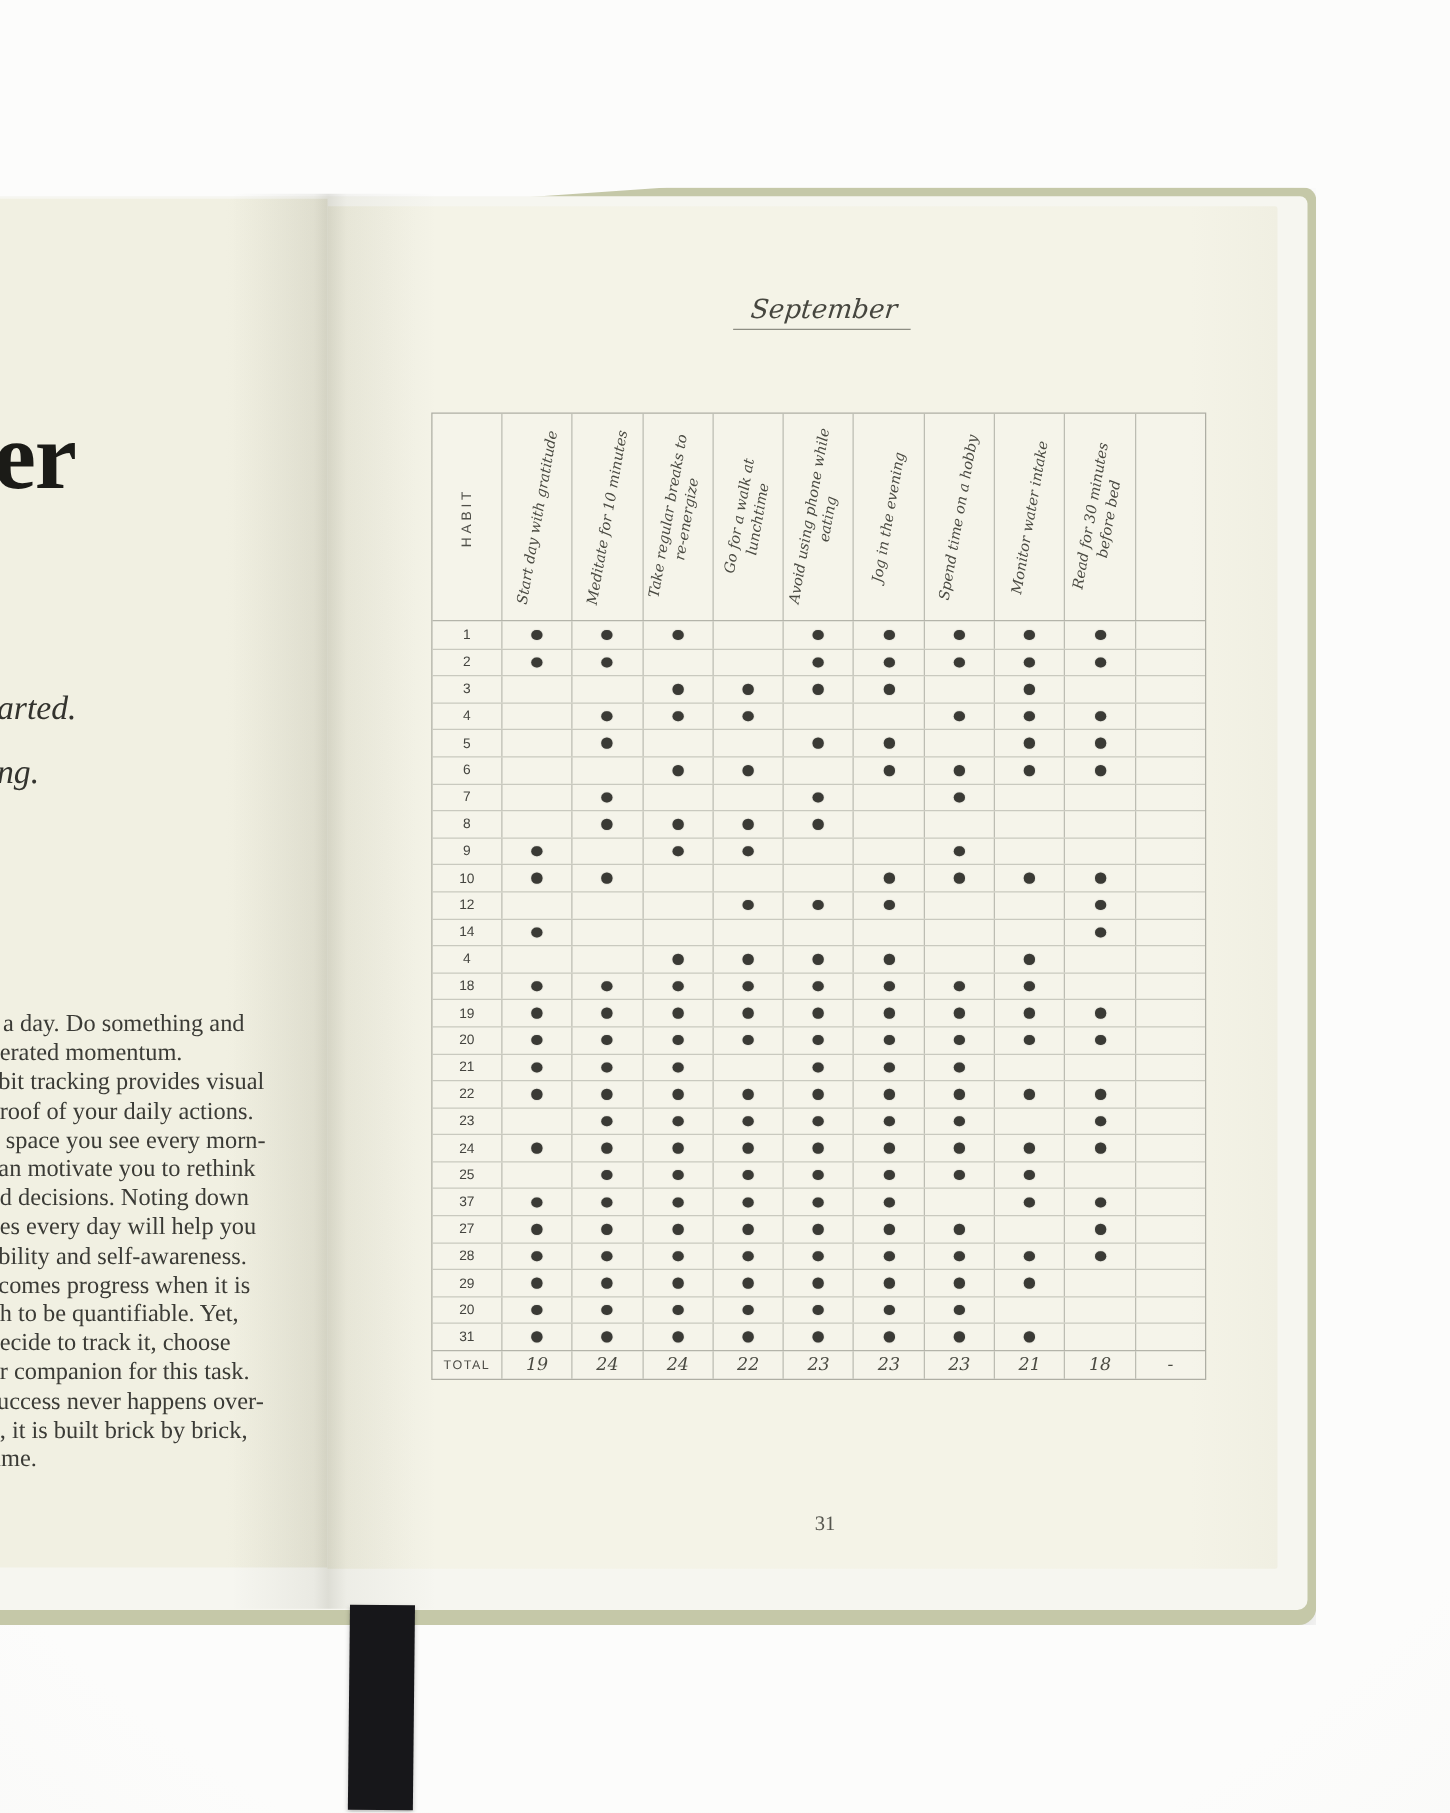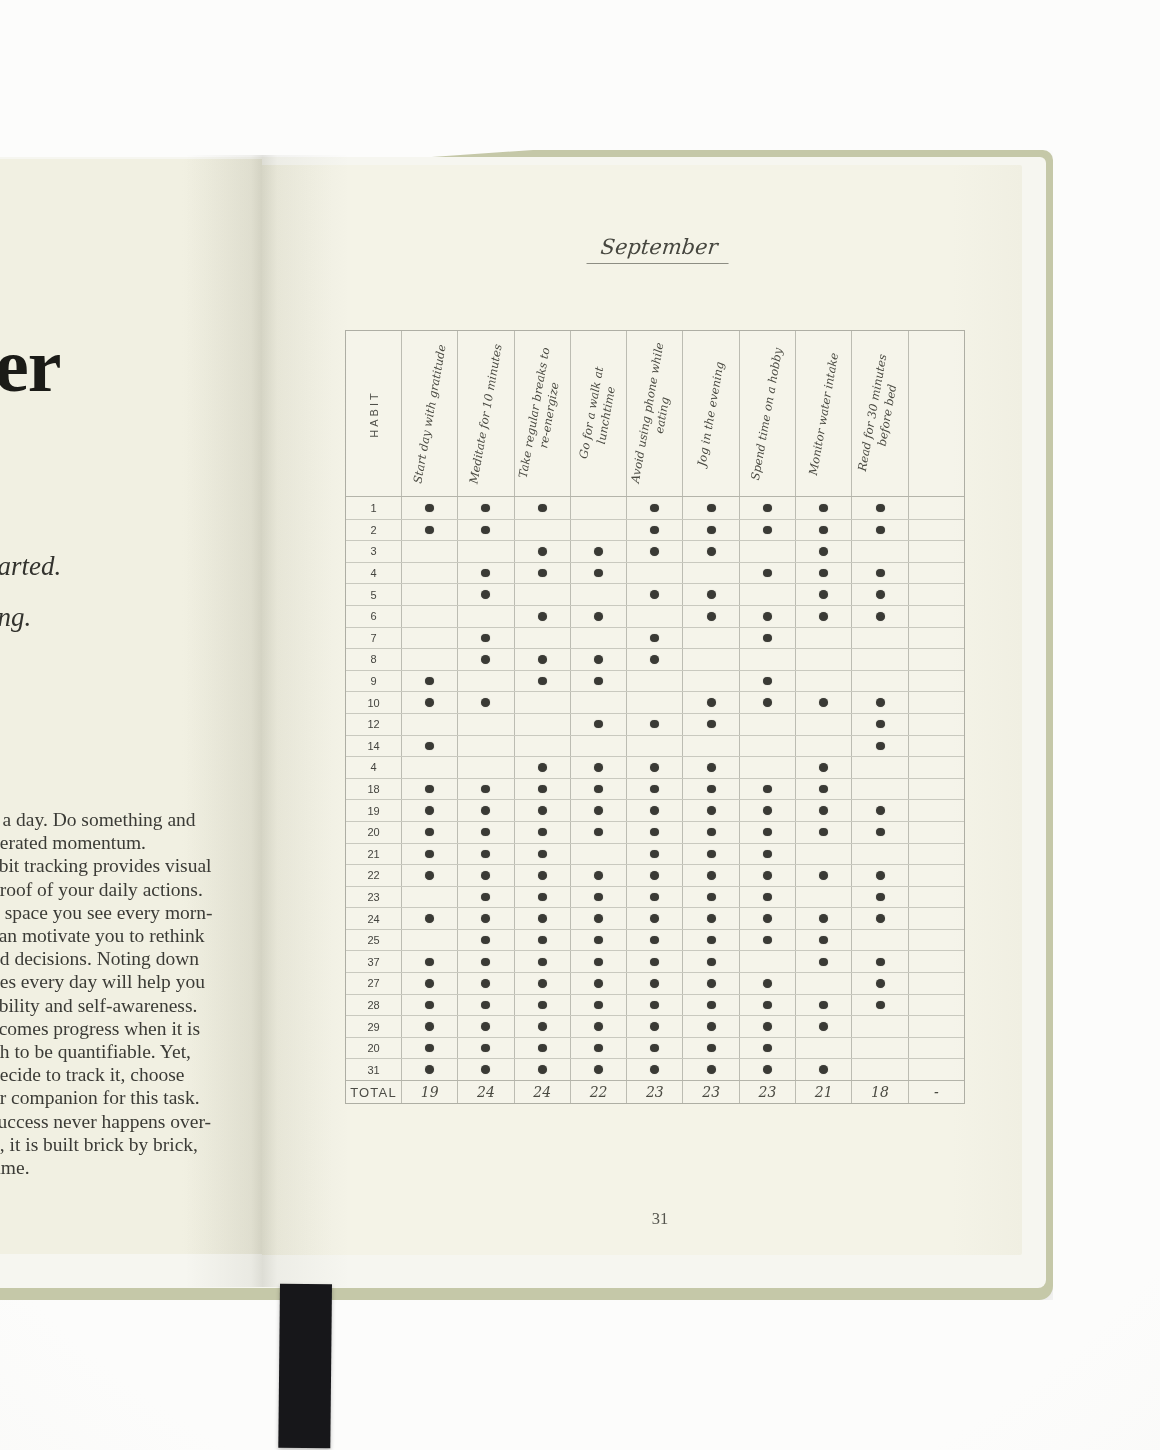--- a/index.html
+++ b/index.html
@@ -52,21 +52,21 @@
          transform:translate(-50%,-50%) rotate(-80deg);
          font-family:"DejaVu Serif",serif;font-style:italic;font-size:11.5px;line-height:1.3;
          color:#4a4a42;text-align:center;}
   .day-row{display:flex;height:21.6px;box-sizing:border-box;border-top:1px solid #c9c9bf;}
   .day-row:first-child{border-top:none;}
   .row-num{flex:none;width:55px;display:flex;align-items:center;justify-content:center;
          font-family:"Liberation Sans",sans-serif;font-size:11px;color:#44443f;}
   .cell{flex:1;border-left:1px solid #bcbcb2;display:flex;align-items:center;justify-content:center;}
   .dot{width:9px;height:8.5px;border-radius:50%;background:#3a3a35;box-shadow:0 0 1px rgba(0,0,0,0.35);}
   .trow{display:flex;height:23px;box-sizing:border-box;border-top:1px solid #b4b4aa;}
-  .total-label{letter-spacing:1.2px;font-size:13px;color:#4c4c46;}
+  .total-label{letter-spacing:1.2px;font-size:10px;color:#4c4c46;}
   .total-val{font-family:"DejaVu Serif",serif;font-style:italic;font-size:14px;color:#4a4a42;}
 </style>
 </head>
 <body>
 
 <div class="scene">
   <div class="cover"></div>
   <div class="stack"></div>
 
   <div class="page left">

